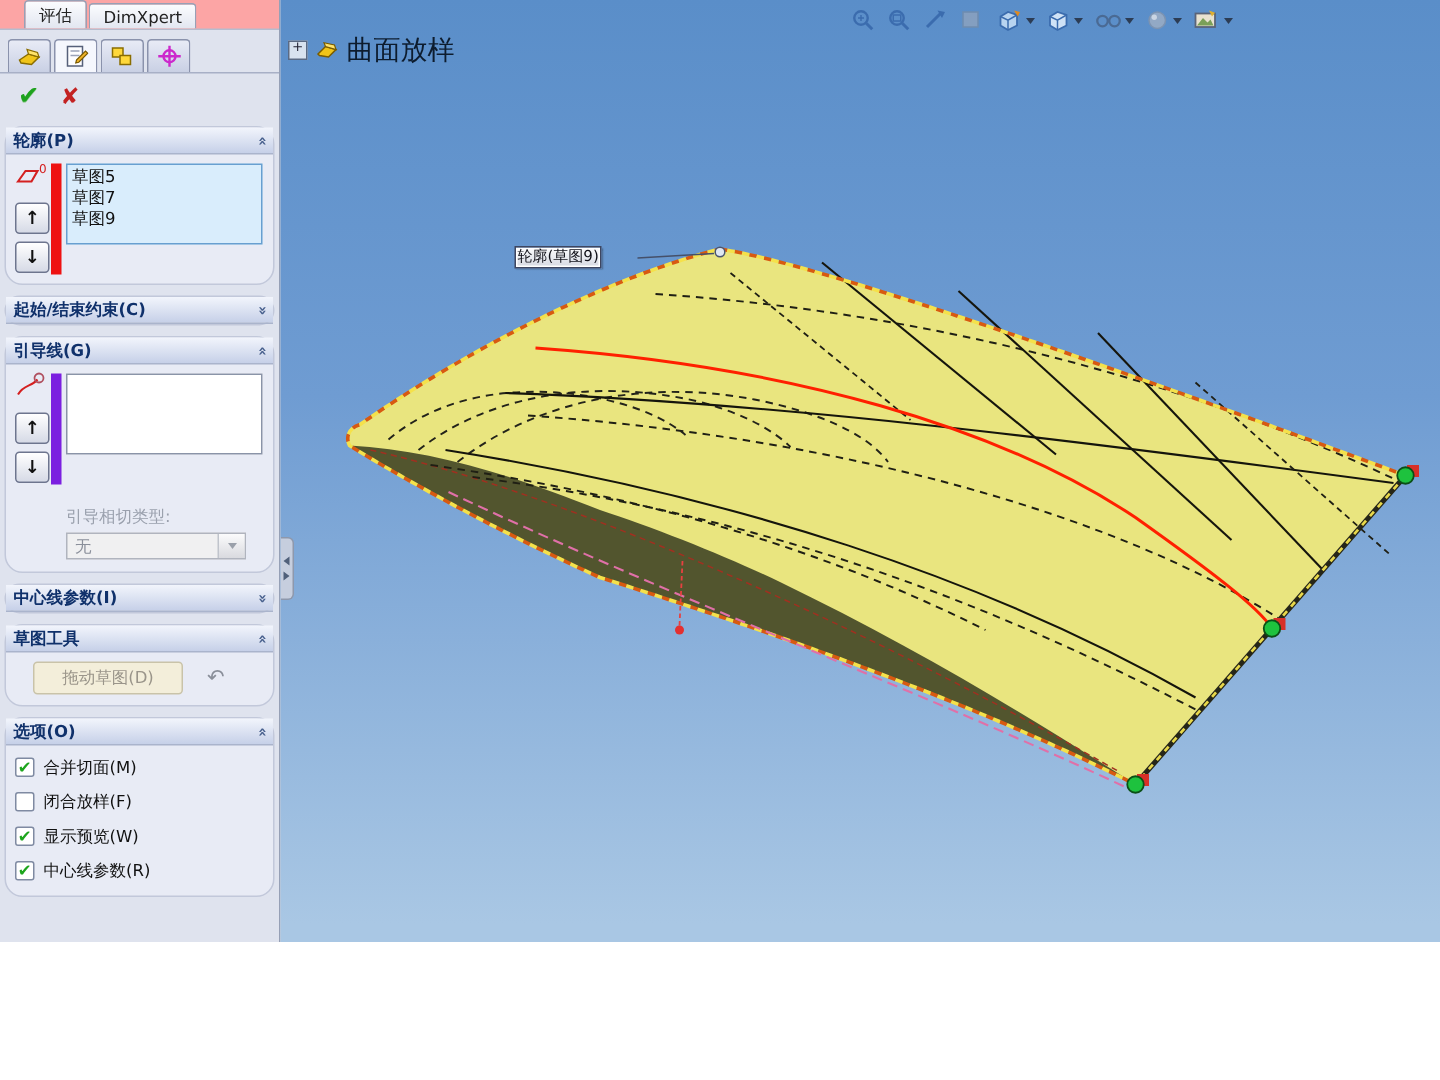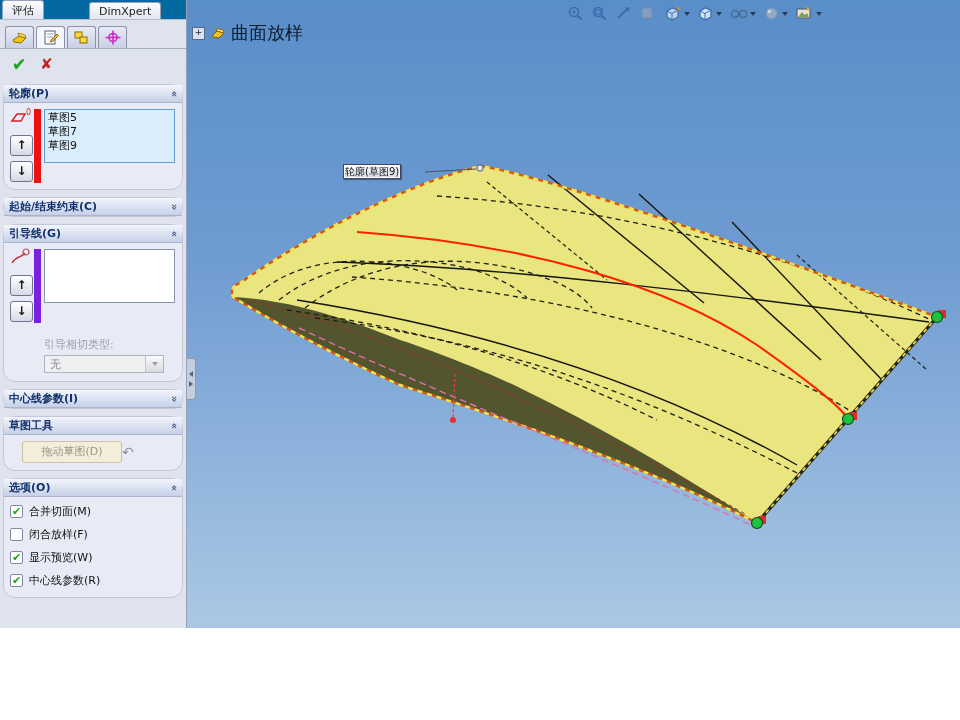--- a/index.html
+++ b/index.html
@@ -2,22 +2,22 @@
 <html><head>
 <meta charset="utf-8">
 <style>
   html,body{margin:0;padding:0;background:#fff;}
   #app{position:relative;width:960px;height:720px;background:#ffffff;
        font-family:"DejaVu Sans","Liberation Sans",sans-serif;overflow:hidden;
        -webkit-font-smoothing:antialiased;}
   
   .left-col{position:absolute;left:0;top:0;width:187px;height:628px;
             background:#dfe3ee;border-right:1px solid #96a0b6;box-sizing:border-box;}
-  .cmd-tabs{height:20px;background:#0369a1;border-bottom:1px solid #b6bcce;
-            display:flex;align-items:flex-end;padding-left:2px;box-sizing:border-box;gap:44px;}
+  .cmd-tabs{height:20px;background:#fca5a5;border-bottom:1px solid #b6bcce;
+            display:flex;align-items:flex-end;padding-left:16px;box-sizing:border-box;}
   .cmd-tab{font-size:11px;color:#222;padding:2px 9px 1px 9px;margin-right:1px;
            background:linear-gradient(#fbfcfe,#e2e6f0);border:1px solid #98a0b6;
            border-bottom:none;border-radius:3px 3px 0 0;white-space:nowrap;}
   .pm-tabs{display:flex;gap:2px;padding:6px 0 0 5px;height:22px;
            border-bottom:1px solid #a8b0c6;}
   .pm-tab{width:29px;height:22px;box-sizing:border-box;border:1px solid #8a92ac;border-bottom:none;
           border-radius:3px 3px 0 0;background:linear-gradient(#e8ebf6,#c9d0e4);
           display:flex;align-items:center;justify-content:center;}
   .pm-tab.selected{background:#f5f7fd;}
   .pm-title{height:19px;margin:3px 2px 0 2px;background:linear-gradient(#bcc0d2,#7e8399);
@@ -47,21 +47,21 @@
             border-radius:3px;font-size:12px;font-weight:bold;color:#111;line-height:18px;cursor:pointer;}
   .icon-slot{position:absolute;left:5px;top:5px;width:24px;height:18px;}
   .tangency-label{color:#9aa0ad;font-size:11px;margin:8px 0 3px 40px;}
   .dropdown{margin:0 0 8px 40px;width:120px;height:18px;background:#f0f0f1;
             border:1px solid #b0b4be;color:#8a8f9a;font-size:11px;display:flex;
             align-items:center;padding-left:5px;box-sizing:border-box;}
   .dd-btn{margin-left:auto;width:17px;height:16px;background:linear-gradient(#fbfbfc,#d9dadf);
           border-left:1px solid #c0c4cc;display:flex;align-items:center;justify-content:center;}
   .dd-caret{width:0;height:0;border-left:3px solid transparent;border-right:3px solid transparent;
             border-top:4px solid #9aa0aa;}
-  .drag-row{display:flex;align-items:center;padding:6px 0 7px 18px;gap:0;}
+  .drag-row{display:flex;align-items:center;padding:6px 0 7px 18px;gap:16px;}
   .drag-btn{width:98px;height:20px;background:#f3eeda;border:1px solid #c9c3a9;border-radius:3px;
             color:#9a958a;font-size:11px;text-align:center;line-height:19px;}
   .undo-glyph{color:#8a8f9a;font-size:14px;cursor:pointer;}
   .chk-row{display:flex;align-items:center;gap:6px;padding:4px 6px 4px 6px;cursor:pointer;}
   .chk-box{width:13px;height:13px;background:#fff;border:1px solid #7f8aa2;border-radius:2px;
            display:flex;align-items:center;justify-content:center;font-size:11px;
            font-weight:bold;color:#1da51d;line-height:11px;box-sizing:border-box;}
   .chk-label{font-size:11px;color:#111;}
   
   .viewport{position:absolute;left:187px;top:0;width:773px;height:628px;

